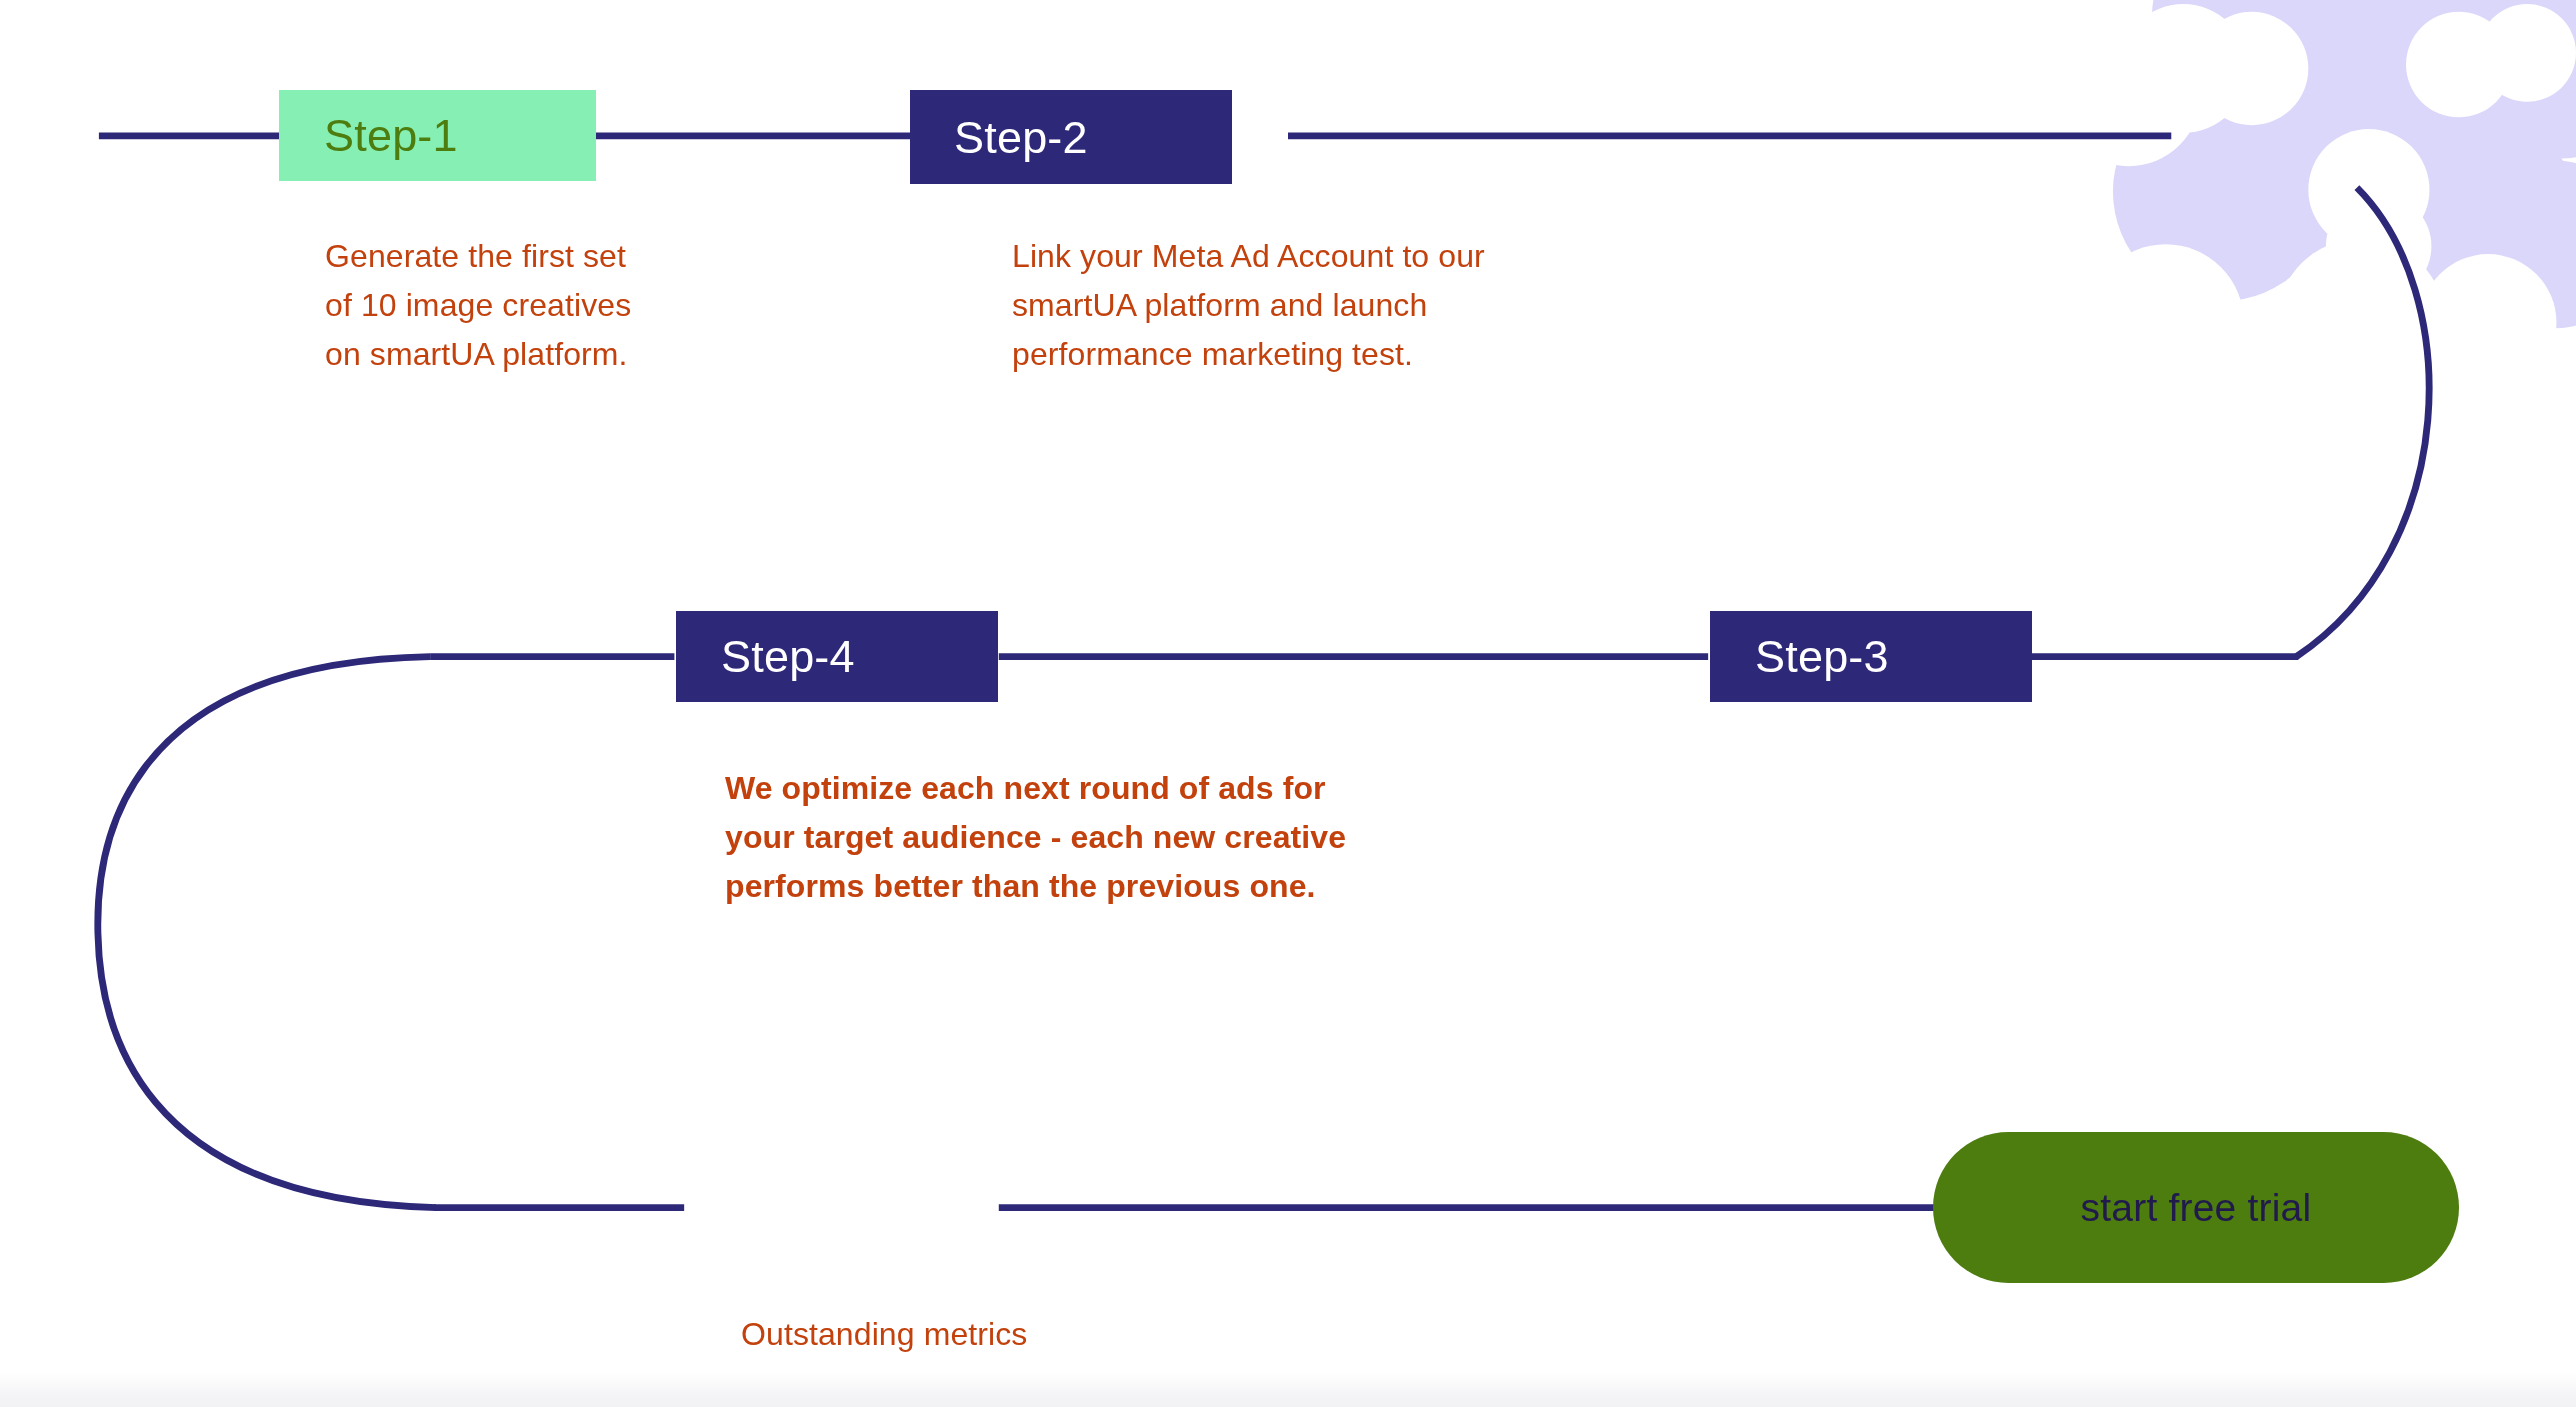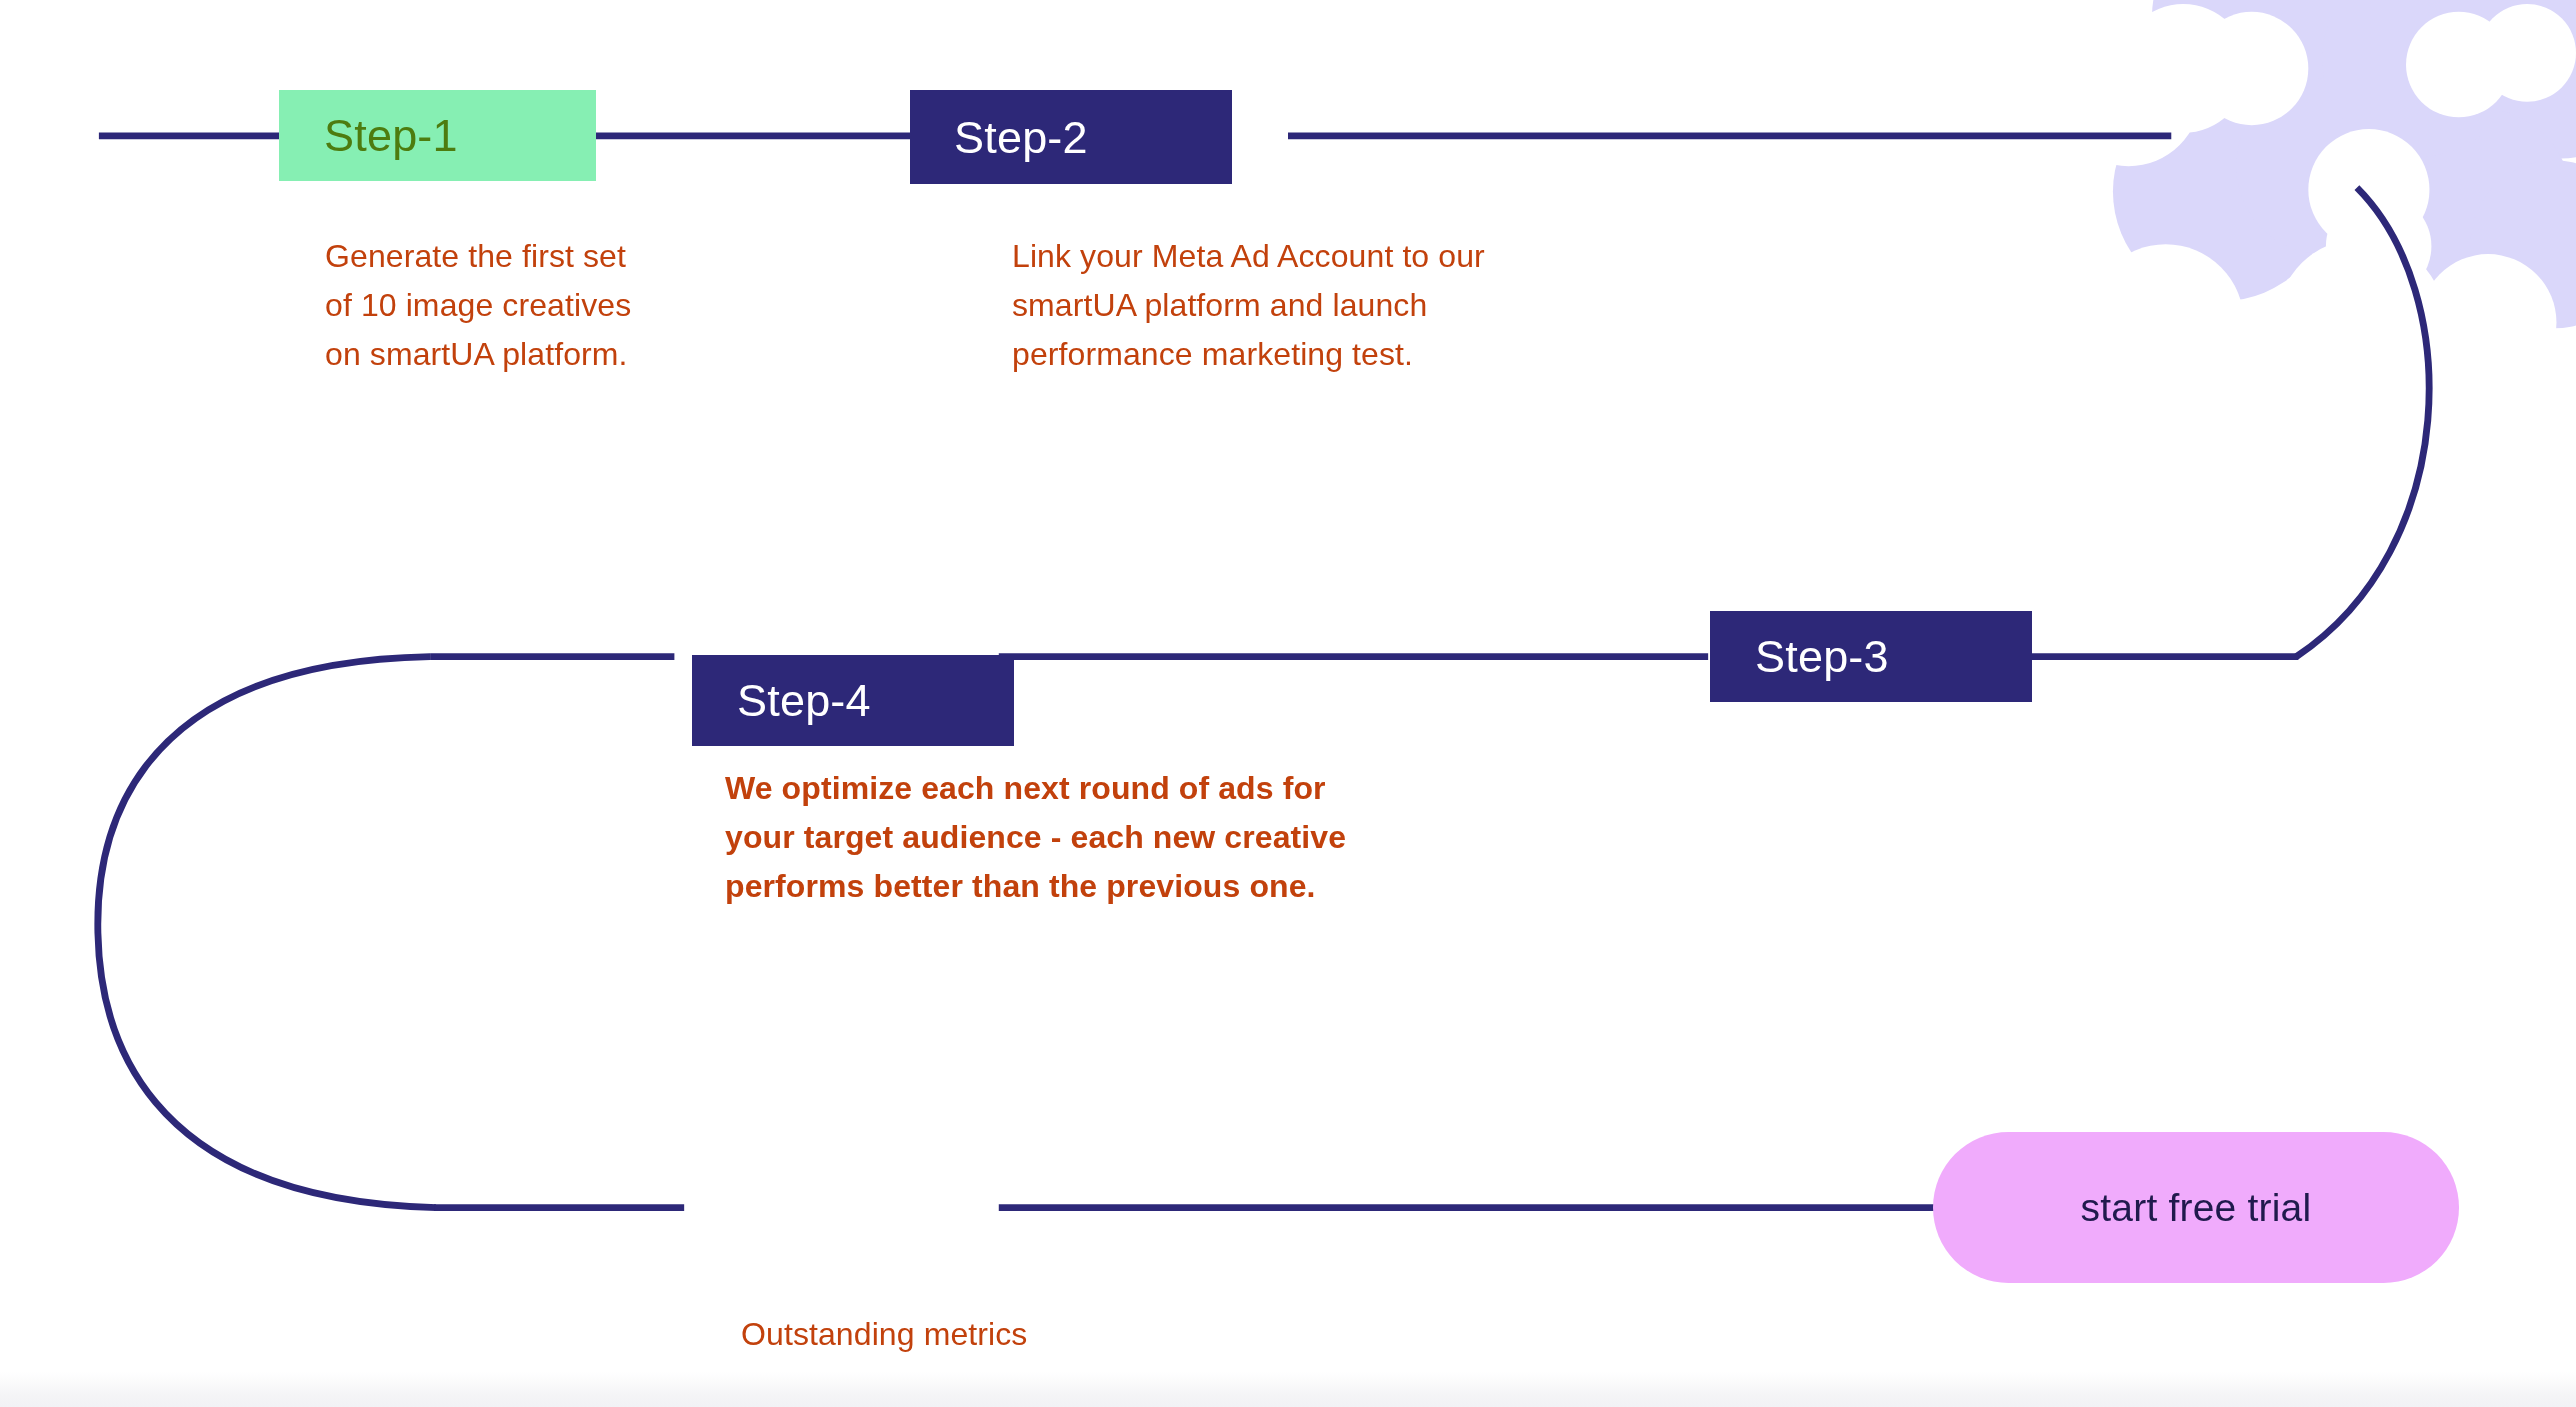--- a/index.html
+++ b/index.html
@@ -78,21 +78,21 @@
     letter-spacing: 0.1px;
     white-space: pre-line;
   }
 
   
   #cta-button {
     position: absolute;
     display: flex;
     align-items: center;
     justify-content: center;
-    background: #f0abfc;
+    background: #4d7c0f;
     border: none;
     border-radius: 976px;
     cursor: pointer;
     padding: 0;
     font-family: inherit;
   }
   #cta-button .cta-label {
     color: #201a4d;
     font-size: 39px;
     line-height: 1;
@@ -160,21 +160,21 @@
 of 10 image creatives
 on smartUA platform.</div>
 
   <div class="step-box dark" style="left:910px; top:90px; width:322px; height:94px;padding-left:44px;">
     <span class="step-label">Step-2</span>
   </div>
   <div class="step-desc" style="left:1012px; top:232px; width:586px;">Link your Meta Ad Account to our
 smartUA platform and launch
 performance marketing test.</div>
 
-  <div class="step-box dark" style="left:692px; top:611px; width:322px; height:91px;margin-top:44px;">
+  <div class="step-box dark" style="left:676px; top:611px; width:322px; height:91px;">
     <span class="step-label">Step-4</span>
   </div>
   <div class="step-desc" style="left:725px; top:764px; width:704px;font-weight:bold;">We optimize each next round of ads for
 your target audience - each new creative
 performs better than the previous one.</div>
 
   <div class="step-box dark" style="left:1710px; top:611px; width:322px; height:91px;">
     <span class="step-label">Step-3</span>
   </div>
 

